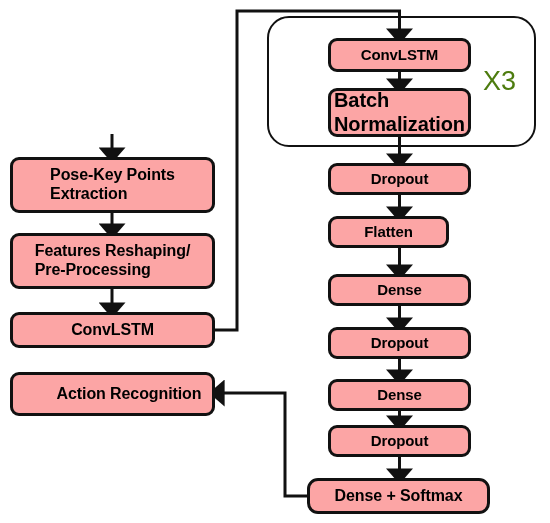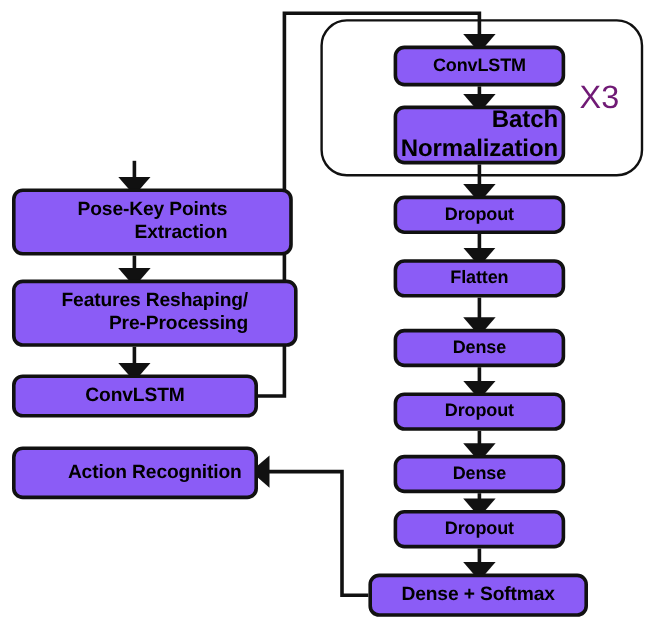--- a/index.html
+++ b/index.html
@@ -11,46 +11,46 @@
     position: relative;
     width: 550px;
     height: 523px;
     background: #ffffff;
     font-family: "Liberation Sans", sans-serif;
     overflow: hidden;
   }
   .node {
     position: absolute;
     box-sizing: border-box;
-    background: #8b5cf6;
+    background: #fca5a5;
     border: 3px solid #111111;
     border-radius: 9px;
     display: flex;
     align-items: center;
     justify-content: center;
-    text-align: right;
+    text-align: left;
     font-weight: bold;
     color: #000000;
     line-height: 1.18;
     letter-spacing: -0.1px;
     z-index: 3;
   }
   .group-box {
     position: absolute;
     box-sizing: border-box;
     background: transparent;
     border: 2.5px solid #111111;
     border-radius: 22px;
     z-index: 1;
   }
   .repeat-label {
     position: absolute;
     font-family: "Liberation Sans", sans-serif;
     font-weight: 400;
-    color: #701a75;
+    color: #4d7c0f;
     z-index: 4;
     white-space: nowrap;
   }
   svg.edges {
     position: absolute;
     left: 0;
     top: 0;
     width: 550px;
     height: 523px;
     z-index: 2;
@@ -86,46 +86,46 @@
     <line x1="399.5" y1="248" x2="399.5" y2="268" marker-end="url(#arrowDown)"></line>
     <line x1="399.5" y1="306" x2="399.5" y2="321" marker-end="url(#arrowDown)"></line>
     <line x1="399.5" y1="359" x2="399.5" y2="373" marker-end="url(#arrowDown)"></line>
     <line x1="399.5" y1="411" x2="399.5" y2="419" marker-end="url(#arrowDown)"></line>
     <line x1="399.5" y1="457" x2="399.5" y2="472" marker-end="url(#arrowDown)"></line>
 
     <path d="M 307 496 L 285 496 L 285 393 L 221 393" marker-end="url(#arrowDown)"></path>
   </svg>
 
 
-  <div class="node" style="left:10px; top:157px; width:234px; height:56px; font-size:16px; white-space:pre-line;">Pose-Key Points
+  <div class="node" style="left:10px; top:157px; width:205px; height:56px; font-size:16px; white-space:pre-line;">Pose-Key Points
 Extraction</div>
 
-  <div class="node" style="left:10px; top:233px; width:238px; height:56px; font-size:16px; white-space:pre-line;">Features Reshaping/
+  <div class="node" style="left:10px; top:233px; width:205px; height:56px; font-size:16px; white-space:pre-line;">Features Reshaping/
 Pre-Processing</div>
 
   <div class="node" style="left:10px; top:312px; width:205px; height:36px; font-size:16px;">ConvLSTM</div>
 
   <div class="node" style="left:10px; top:372px; width:205px; height:44px; font-size:16px;padding-left:33px;">Action Recognition</div>
 
   <div class="group-box" style="left:267px; top:16px; width:269px; height:131px;"></div>
 
   <div class="repeat-label" style="left:483px; top:66px; font-size:27px;">X3</div>
 
   <div class="node" style="left:328px; top:38px; width:143px; height:34px; font-size:15px;">ConvLSTM</div>
 
   <div class="node" style="left:328px; top:88px; width:143px; height:49px; font-size:20px; white-space:pre-line;">Batch
 Normalization</div>
 
   <div class="node" style="left:328px; top:163px; width:143px; height:32px; font-size:15px;">Dropout</div>
 
-  <div class="node" style="left:328px; top:216px; width:143px; height:32px; font-size:15px;">Flatten</div>
+  <div class="node" style="left:328px; top:216px; width:121px; height:32px; font-size:15px;">Flatten</div>
 
   <div class="node" style="left:328px; top:274px; width:143px; height:32px; font-size:15px;">Dense</div>
 
   <div class="node" style="left:328px; top:327px; width:143px; height:32px; font-size:15px;">Dropout</div>
 
   <div class="node" style="left:328px; top:379px; width:143px; height:32px; font-size:15px;">Dense</div>
 
   <div class="node" style="left:328px; top:425px; width:143px; height:32px; font-size:15px;">Dropout</div>
 
-  <div class="node" style="left:307px; top:478px; width:183px; height:36px; font-size:16px;">Dense + Softmax</div>
+  <div class="node" style="left:307px; top:478px; width:183px; height:36px; font-size:16px;border-radius:11px;">Dense + Softmax</div>
 
 </div>
 
 </body></html>

